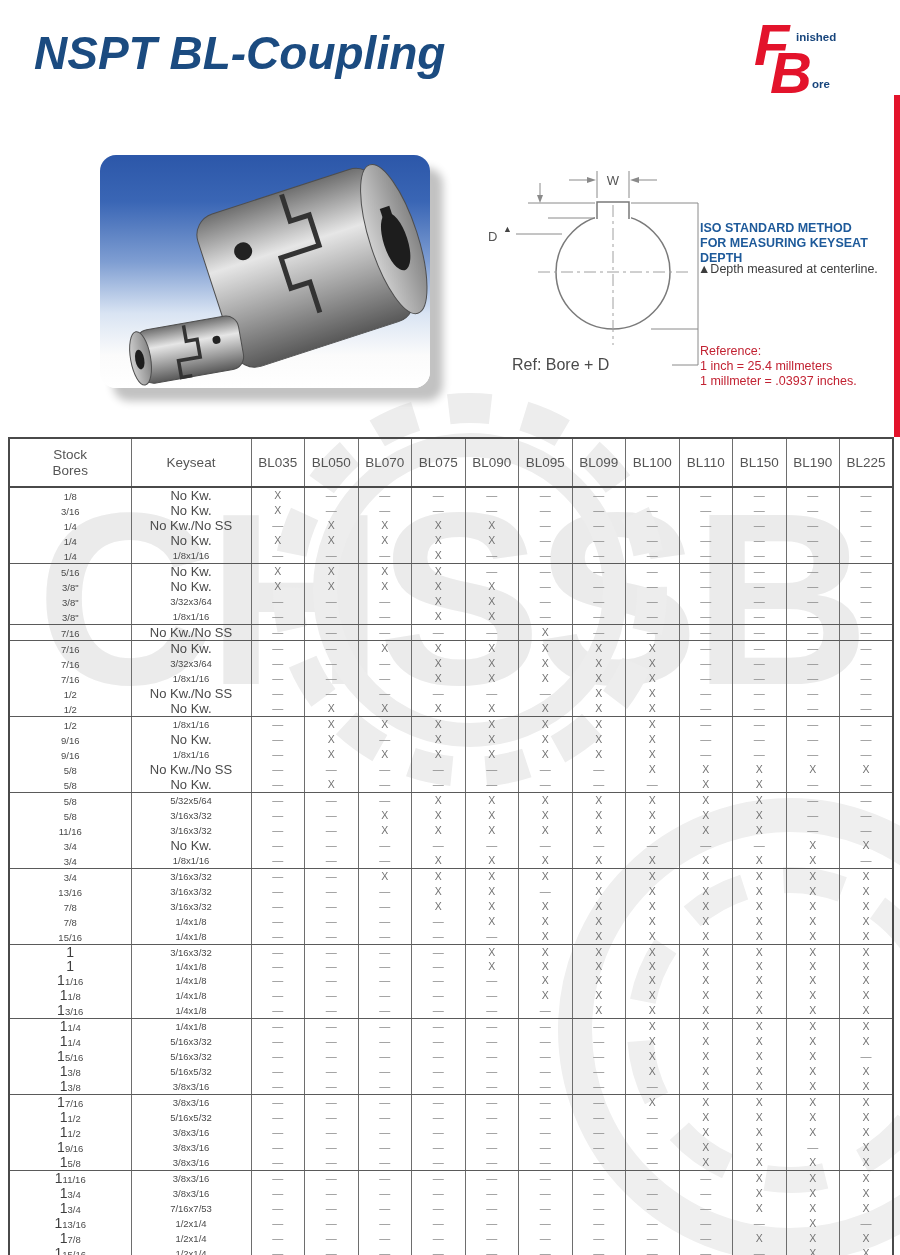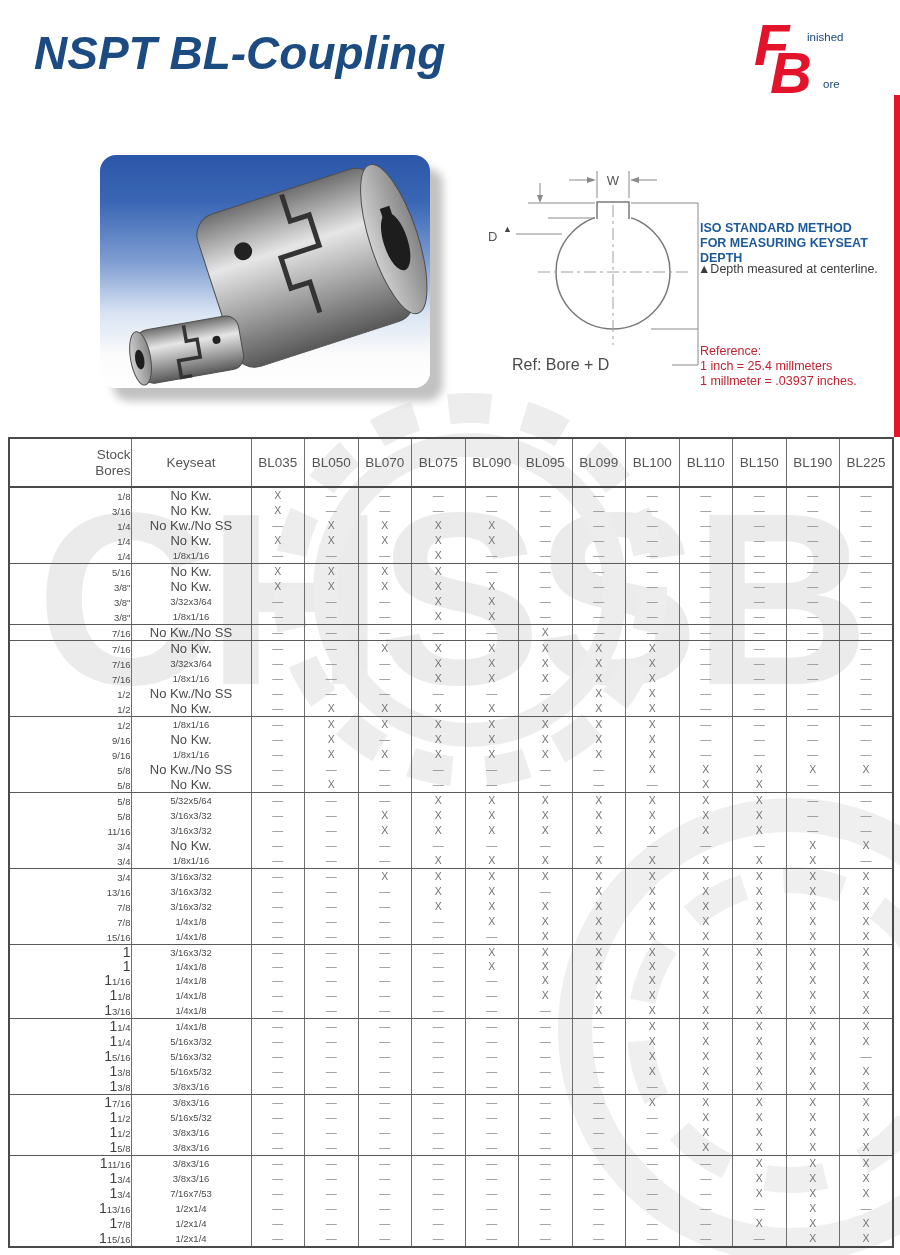--- a/index.html
+++ b/index.html
@@ -7,21 +7,21 @@
               font-family:"Liberation Sans", sans-serif; position:relative; }
 
   
   .page-title { position:absolute; left:34px; top:26px; font-size:46px; font-weight:bold;
                 font-style:italic; color:#1b4b80; letter-spacing:0px; z-index:2; }
   .fb-logo { position:absolute; left:752px; top:16px; width:145px; height:90px; z-index:2; }
   .fb-logo .f-big, .fb-logo .b-big { position:absolute; font-size:58px; line-height:1;
                 font-weight:bold; font-style:italic; color:#e3132b; }
   .fb-logo .f-big { left:2px; top:0px; }
   .fb-logo .b-big { left:18px; top:28px; }
-  .fb-logo .small-blue { position:absolute; font-size:11.5px; font-weight:normal; color:#17457c;margin-left:11px; }
+  .fb-logo .small-blue { position:absolute; font-size:11.5px; font-weight:bold; color:#17457c; }
   .fb-logo .finished { left:44px; top:15px; }
   .fb-logo .ore { left:60px; top:62px; }
   .red-edge { position:absolute; left:894px; top:95px; width:6px; height:342px; background:#e3132b; z-index:2; }
 
   
   .photo-box { position:absolute; left:100px; top:155px; width:330px; height:233px;
                border-radius:16px; z-index:2;
                background:linear-gradient(180deg,#2c57a9 0%,#3a66b5 20%,#7f9ed2 46%,#d9e4f3 68%,#fbfbfb 86%,#ffffff 100%);
                box-shadow:13px 13px 9px #c2c2c2; }
   .photo-box svg { position:absolute; left:0; top:0; }
@@ -43,21 +43,21 @@
   .watermark-layer { position:absolute; left:0; top:0; width:900px; height:1255px; z-index:0; }
   .watermark-text { position:absolute; left:0; top:458px; width:900px; text-align:center;
               font-size:245px; font-weight:bold; color:#ebebeb; letter-spacing:-6px; }
 
   
   table.bores { position:absolute; left:8px; top:437px; width:884px; border-collapse:collapse;
               table-layout:fixed; background:transparent; z-index:1;
               border:2px solid #4a4a4a; }
   table.bores th, table.bores td { border-left:1px solid #6e6e6e; padding:0; text-align:center;
               vertical-align:middle; overflow:hidden; white-space:nowrap; }
-  table.bores th:first-child, table.bores td:first-child { border-left:none;text-align:right; }
+  table.bores th:first-child, table.bores td:first-child { border-left:none; }
   table.bores thead th { height:49px; border-bottom:2px solid #4a4a4a; font-weight:normal;
               font-size:13.5px; color:#555; line-height:16px; }
   table.bores tbody td { height:13.37px; line-height:13px; }
   table.bores tr.gend td { border-bottom:1.5px solid #5a5a5a; }
   td.kbig { font-size:13px; color:#4a4a4a; }
   td.ksm  { font-size:9.5px; color:#4a4a4a; }
   td.vx { font-size:10.5px; color:#737373; }
   td.vd { font-size:11px; color:#8a8a8a; }
   .bw { font-size:14px; color:#3e3e3e; }
   .bf { font-size:9.5px; color:#4a4a4a; }
@@ -860,20 +860,36 @@
         <td class="vd">—</td>
         <td class="vd">—</td>
         <td class="vd">—</td>
         <td class="vd">—</td>
         <td class="vd">—</td>
         <td class="vx">X</td>
         <td class="vx">X</td>
         <td class="vx">X</td>
         <td class="vx">X</td>
       </tr>
+      <tr>
+        <td><span class="bw">1</span><span class="bf">9/16</span></td>
+        <td class="ksm">3/8x3/16</td>
+        <td class="vd">—</td>
+        <td class="vd">—</td>
+        <td class="vd">—</td>
+        <td class="vd">—</td>
+        <td class="vd">—</td>
+        <td class="vd">—</td>
+        <td class="vd">—</td>
+        <td class="vd">—</td>
+        <td class="vx">X</td>
+        <td class="vx">X</td>
+        <td class="vd">—</td>
+        <td class="vx">X</td>
+      </tr>
       <tr class="gend">
         <td><span class="bw">1</span><span class="bf">5/8</span></td>
         <td class="ksm">3/8x3/16</td>
         <td class="vd">—</td>
         <td class="vd">—</td>
         <td class="vd">—</td>
         <td class="vd">—</td>
         <td class="vd">—</td>
         <td class="vd">—</td>
         <td class="vd">—</td>

